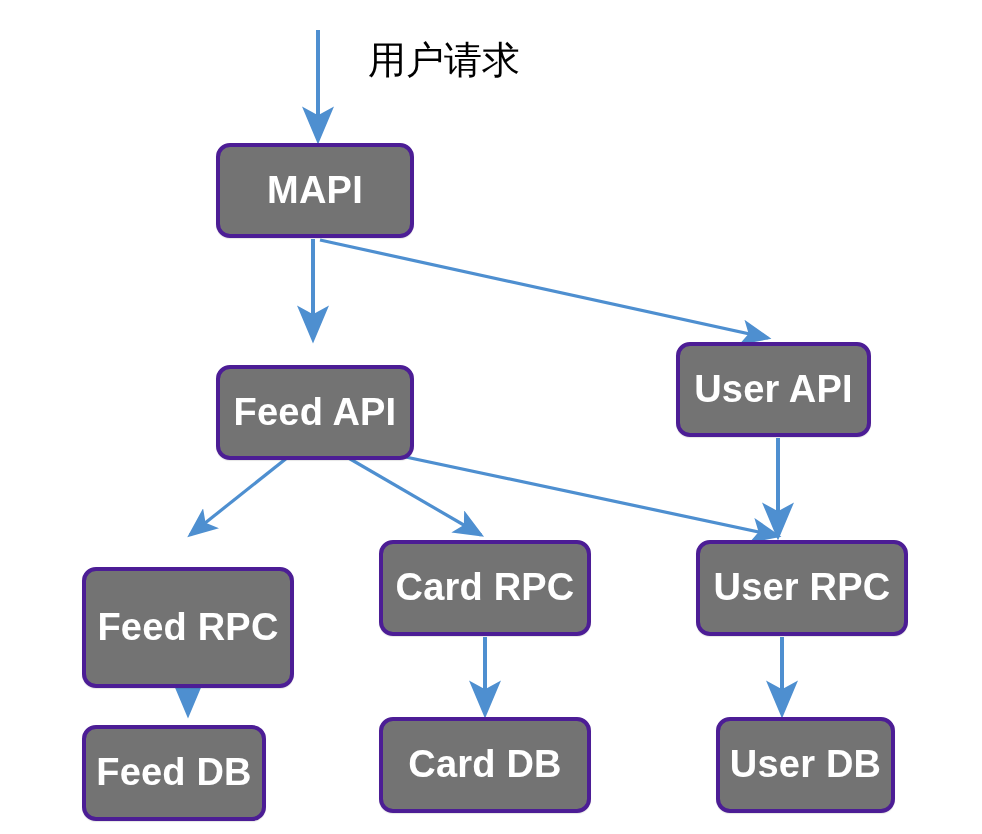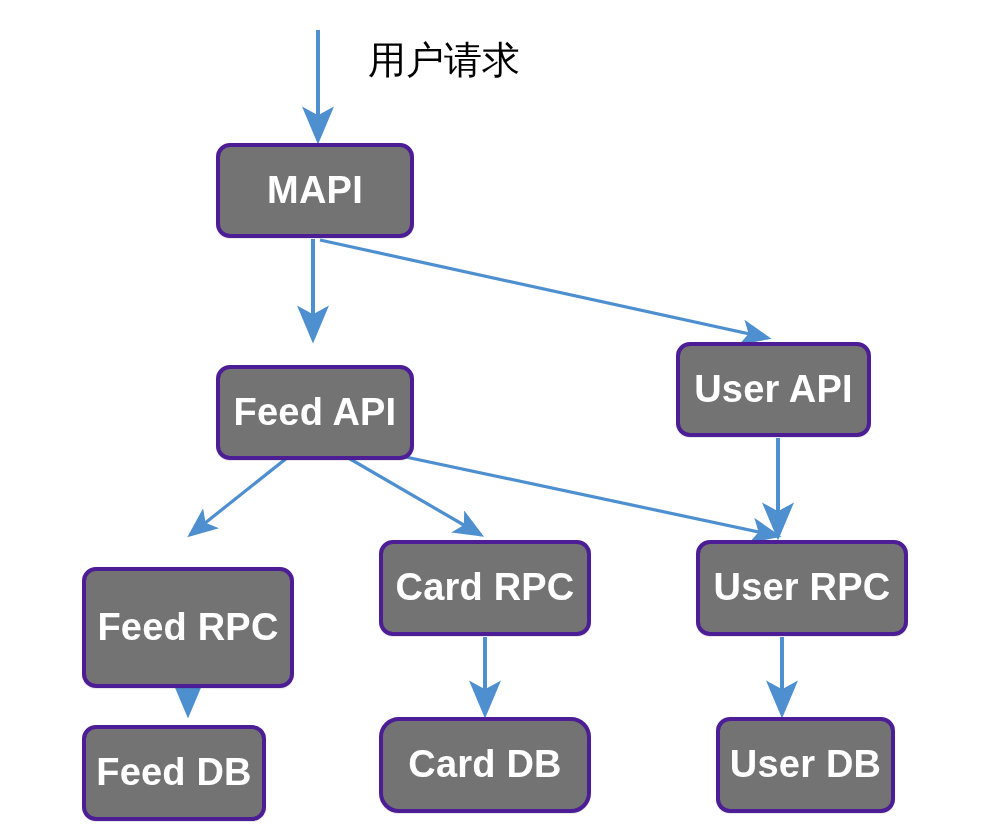--- a/index.html
+++ b/index.html
@@ -112,21 +112,21 @@
   </div>
 
   <div class="node" style="left:676px; top:540px; width:212px; height:96px;margin-left:20px;">
     <span class="node-label">User RPC</span>
   </div>
 
   <div class="node" style="left:82px; top:717px; width:184px; height:96px;margin-top:8px;">
     <span class="node-label">Feed DB</span>
   </div>
 
-  <div class="node" style="left:379px; top:717px; width:212px; height:96px;border-radius:20px;">
+  <div class="node" style="left:379px; top:717px; width:212px; height:96px;">
     <span class="node-label">Card DB</span>
   </div>
 
   <div class="node" style="left:716px; top:717px; width:179px; height:96px;">
     <span class="node-label">User DB</span>
   </div>
 
 </div>
 
 </body></html>

